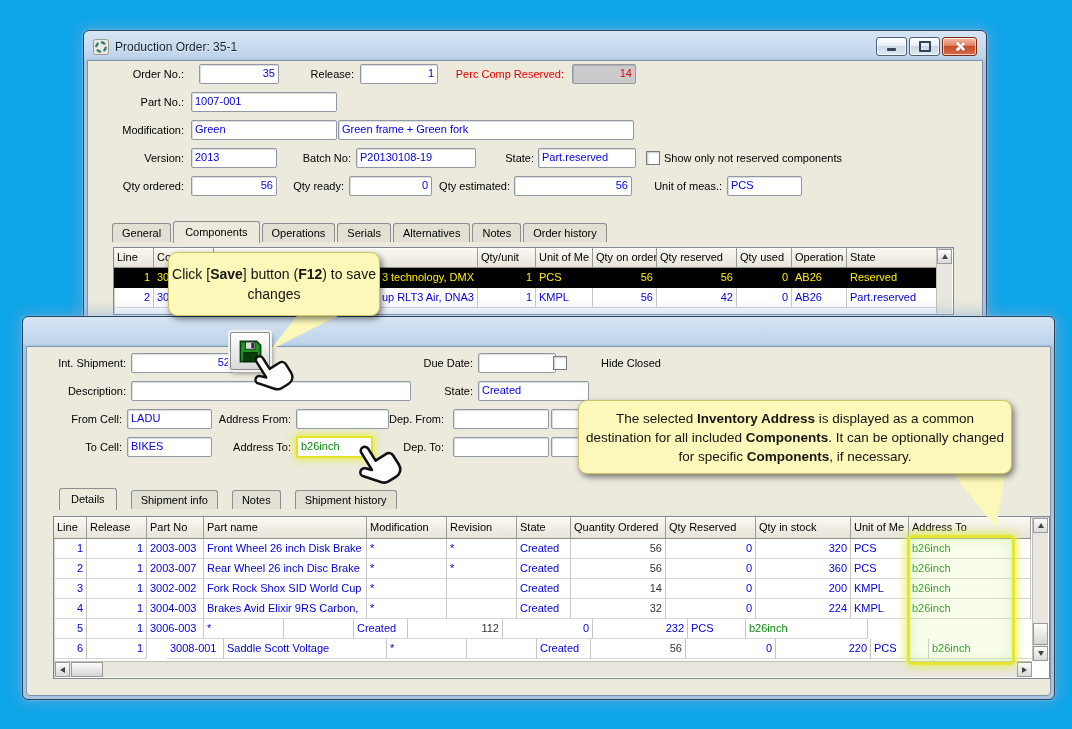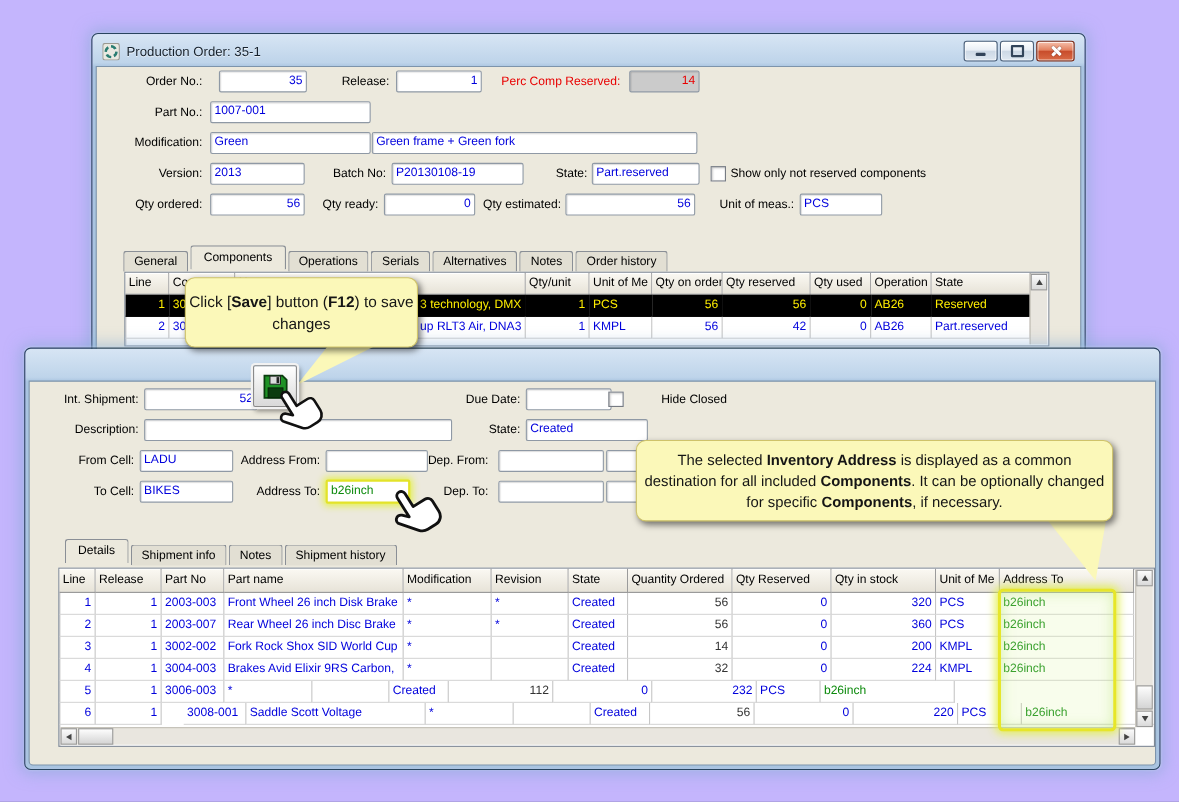--- a/index.html
+++ b/index.html
@@ -1,16 +1,16 @@
 <!DOCTYPE html>
 <html><head>
 <meta charset="utf-8">
 <style>
   html,body{margin:0;padding:0;background:#000;}
-  .canvas{position:relative;width:1072px;height:729px;background:#c4b5fd;overflow:hidden;
+  .canvas{position:relative;width:1072px;height:729px;background:#0ea5e9;overflow:hidden;
           font-family:"Liberation Sans",sans-serif;}
   
   .win{position:absolute;border:1px solid #28445e;border-radius:6px;
        background:linear-gradient(180deg,#d7e5f4 0px,#bed4ea 26px,#a9c4e0 30px,#a9c4e0 100%);
        box-shadow:0 0 14px 3px rgba(130,168,210,.55),0 0 2px rgba(230,240,250,.8);
        overflow:hidden;}
   .titlebar{position:absolute;left:3px;right:3px;top:3px;height:26px;display:flex;align-items:center;}
   .appicon{width:16px;height:16px;margin:0 6px 0 6px;flex:none;}
   .title{font-size:12px;color:#15202c;text-shadow:0 1px 0 rgba(255,255,255,.65);white-space:nowrap;}
   .winbtns{position:absolute;right:6px;top:3px;display:flex;gap:2px;}
@@ -31,21 +31,21 @@
   .lb.red{color:#e80000;}
   .fld{position:absolute;height:18px;background:#fff;border:1px solid #8f99a5;border-radius:2px;
        font-size:11px;line-height:17px;color:#0000dc;padding:0 3px;white-space:nowrap;overflow:hidden;
        box-shadow:inset 1px 1px 1px rgba(0,0,0,.14);}
   .fld.num{text-align:right;}
   .fld.gray{background:#cbcbcb;color:#e80000;}
   .fld.hl{border:2px solid #e3e32a;color:#0c8a0c;box-shadow:0 0 7px 2px rgba(228,240,70,.95);}
   .cb{position:absolute;width:12px;height:12px;background:#fff;border:1px solid #767b83;
       box-shadow:inset 1px 1px 2px rgba(0,0,0,.22);}
   
-  .tabs{position:absolute;display:flex;align-items:flex-end;height:24px;}
+  .tabs{position:absolute;display:flex;align-items:flex-start;height:24px;}
   .tab{font-size:11px;color:#000;padding:3px 9px 3px;border:1px solid #8a8f96;border-bottom:none;
        border-radius:3px 3px 0 0;background:#e2dfd3;margin-right:2px;position:relative;top:2px;}
   .tab.active{background:#ece9dd;padding:4px 11px 5px;top:0;z-index:2;}
   
   .grid{position:absolute;background:#fff;border:1px solid #7f8894;overflow:hidden;
         box-shadow:inset 1px 1px 0 rgba(0,0,0,.18);}
   .gr{display:flex;}
   .gc{flex:none;height:20px;font-size:11px;line-height:18px;padding:0 3px;color:#0000dc;
       border-right:1px solid #c6c6c6;border-bottom:1px solid #d6d6d6;white-space:nowrap;overflow:hidden;
       box-sizing:border-box;}
@@ -221,21 +221,21 @@
     <span class="fld" style="left:528px;width:60px;top:92px;"></span>
 
     <span class="lb" style="left:10px;width:89px;top:124px;">To Cell:</span>
     <span class="fld" style="left:104px;width:77px;top:120px;">BIKES</span>
     <span class="lb" style="left:180px;width:88px;top:124px;">Address To:</span>
     <span class="fld hl" style="left:273px;width:67px;top:119px;">b26inch</span>
     <span class="lb" style="left:352px;width:69px;top:124px;">Dep. To:</span>
     <span class="fld" style="left:430px;width:88px;top:120px;"></span>
     <span class="fld" style="left:528px;width:60px;top:120px;"></span>
 
-    <div class="tabs" style="left:36px;top:171px;">
+    <div class="tabs" style="left:36px;top:171px;gap:12px;">
         <span class="tab active">Details</span>
         <span class="tab">Shipment info</span>
         <span class="tab">Notes</span>
         <span class="tab">Shipment history</span>
       </div>
 
     <div class="grid tall" style="left:30px;top:199px;width:995px;height:161px;">
       <div class="sb-v" style="bottom:17px;">
         <div class="sb-btn" style="top:0;">
             <span class="t-up"></span>

